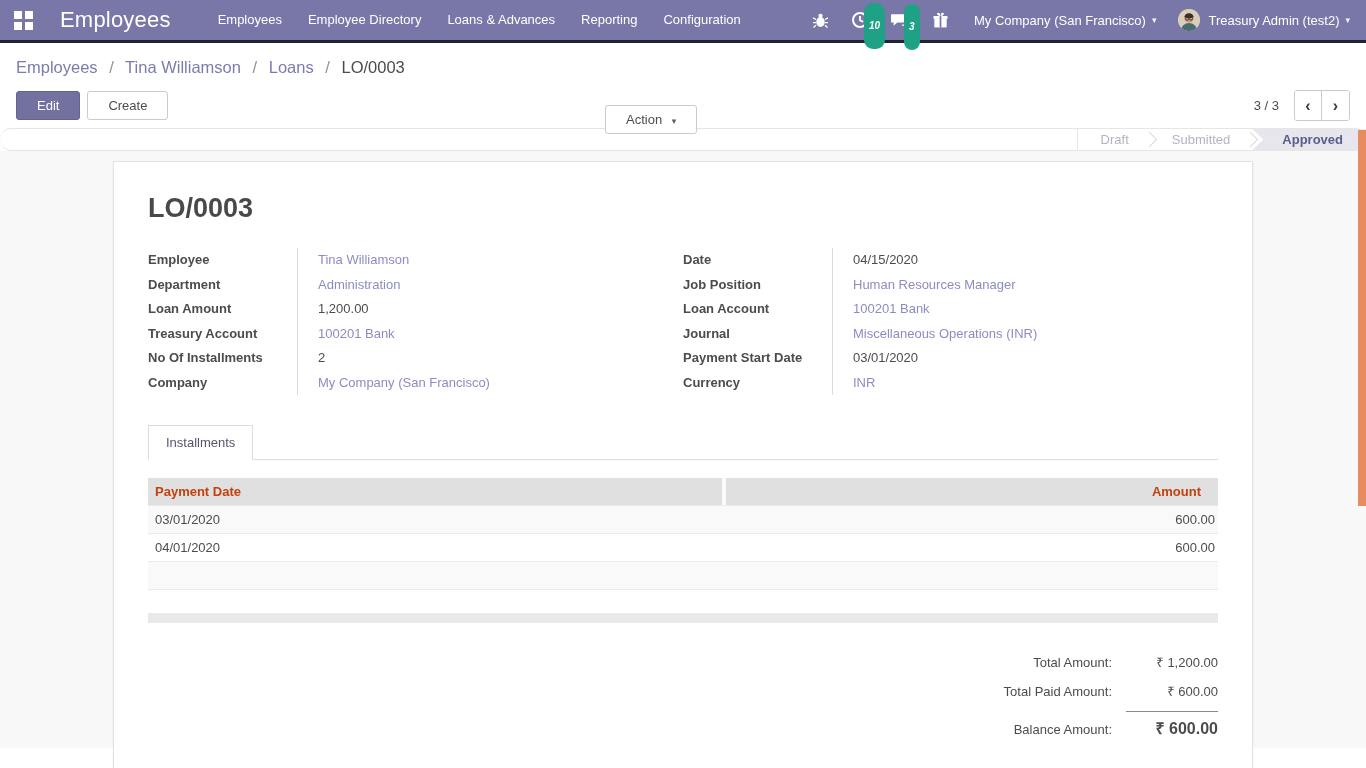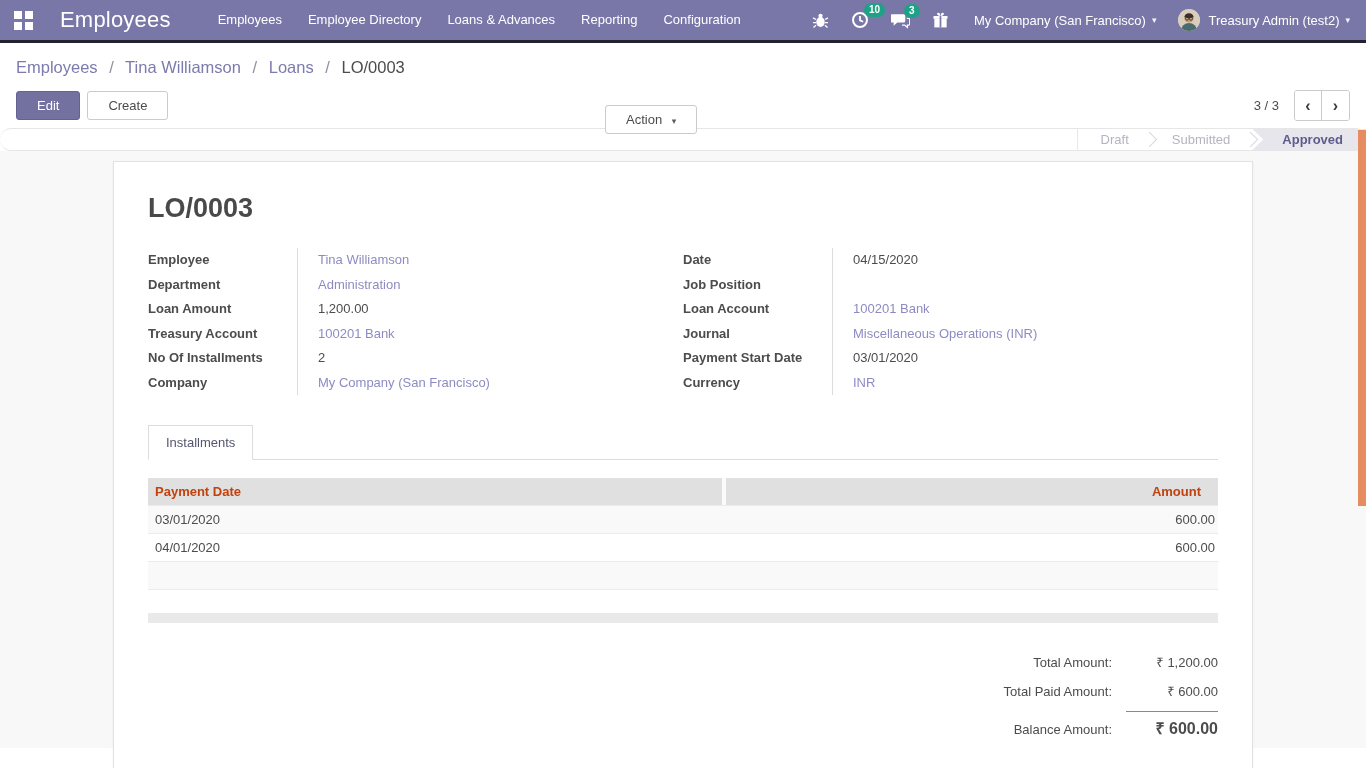--- a/index.html
+++ b/index.html
@@ -19,21 +19,21 @@
     grid-template-columns:8px 8px; grid-template-rows:8px 8px; gap:3px;
     align-content:center; justify-content:center; cursor:pointer; }
   .apps-btn i { background:#fff; display:block; }
   .brand { font-size:22px; margin-left:24px; letter-spacing:.2px; }
   .menus { display:flex; margin-left:34px; font-size:13px; }
   .menu-item { padding:0 13px; line-height:40px; cursor:pointer; white-space:nowrap; }
   .nav-right { margin-left:auto; display:flex; align-items:center; }
   .icon-btn { position:relative; margin:0 11px; display:flex; align-items:center; cursor:pointer; }
   .icon-btn svg { display:block; }
   .badge { position:absolute; top:-8px; left:13px; background:#1fa185; color:#fff;
-    font-size:10px; font-weight:bold; border-radius:9px; padding:1px 5px; line-height:12px; }
+    font-size:10px; font-weight:bold; border-radius:9px; padding:17px 5px; line-height:12px;font-style:italic; }
   .nav-menu { display:flex; align-items:center; font-size:13px; cursor:pointer; white-space:nowrap; }
   .company-menu { margin-left:14px; }
   .user-menu { margin-left:22px; }
   .avatar { width:22px; height:22px; border-radius:50%; overflow:hidden; margin-right:8px;
     background:#d9cdbd; flex:0 0 auto; }
   .caret { font-size:9px; margin-left:6px; opacity:.9;
     font-family:"DejaVu Sans","Liberation Sans",sans-serif; }
 
   
   .breadcrumb { padding:15px 16px 5px 16px; font-size:16.5px; }
@@ -246,20 +246,21 @@
             <span class="fvalue link">My Company (San Francisco)</span>
           </div>
       </div>
       <div class="fgroup">
         <div class="frow">
             <span class="flabel">Date</span>
             <span class="fvalue">04/15/2020</span>
           </div>
         <div class="frow">
             <span class="flabel">Job Position</span>
+            <span class="fvalue link">Human Resources Manager</span>
           </div>
         <div class="frow">
             <span class="flabel">Loan Account</span>
             <span class="fvalue link">100201 Bank</span>
           </div>
         <div class="frow">
             <span class="flabel">Journal</span>
             <span class="fvalue link">Miscellaneous Operations (INR)</span>
           </div>
         <div class="frow">

